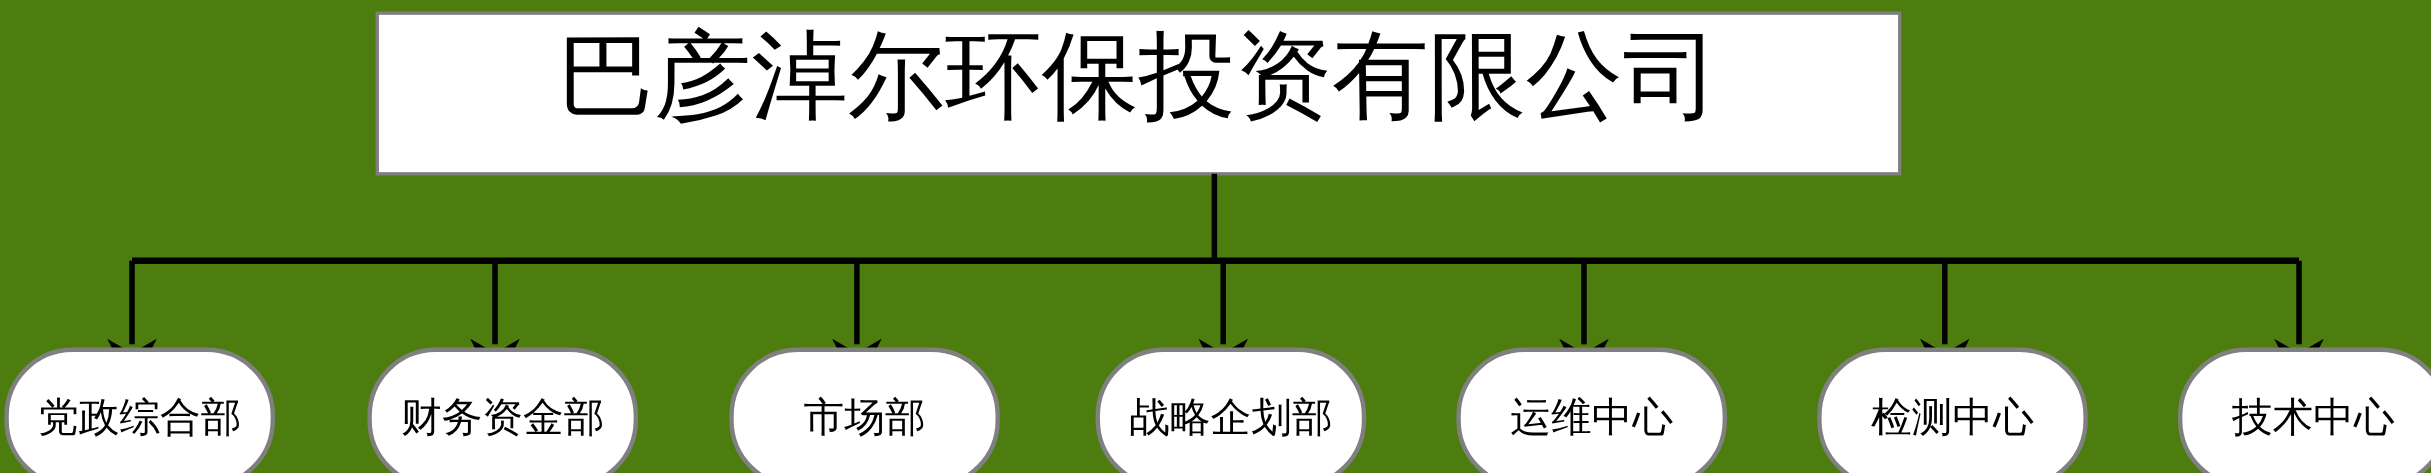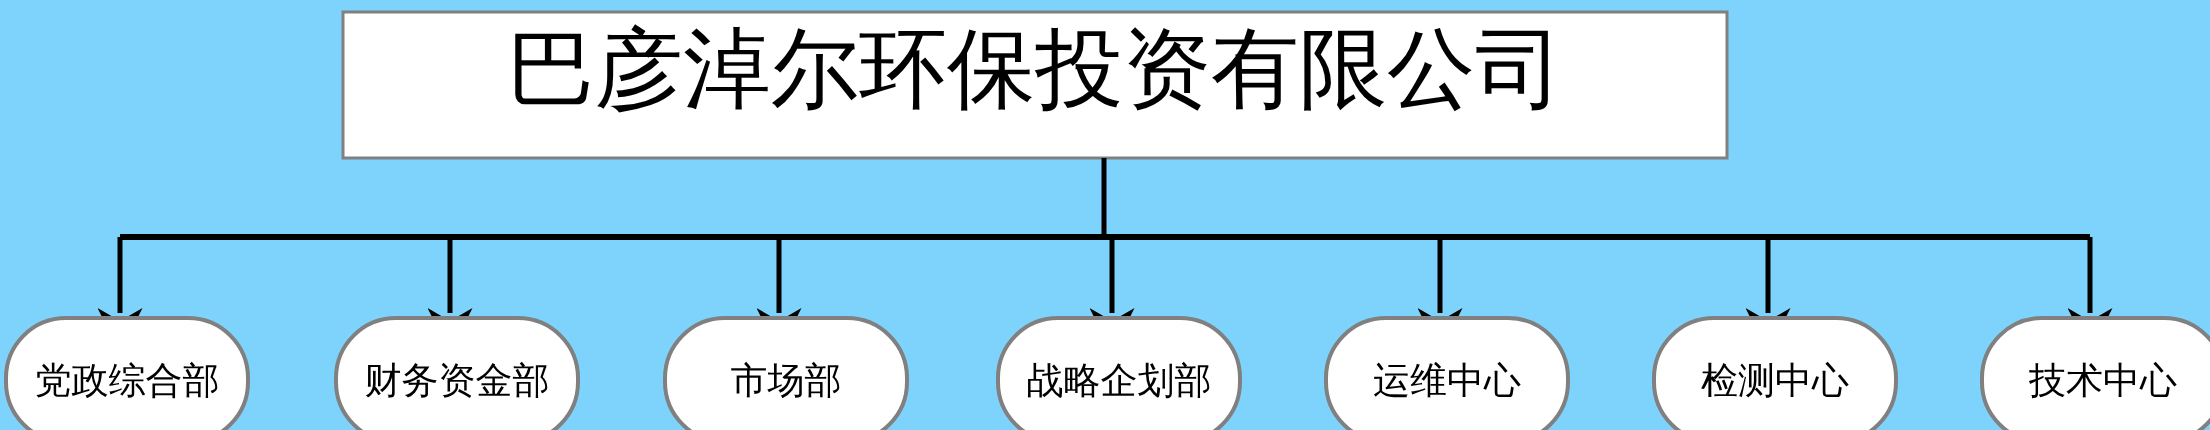--- a/index.html
+++ b/index.html
@@ -8,21 +8,21 @@
     padding: 0;
     background: #ffffff;
   }
   body {
     font-family: "DejaVu Sans", "Liberation Sans", sans-serif;
   }
   #canvas {
     position: relative;
     width: 2210px;
     height: 430px;
-    background: #7dd3fc;
+    background: #4d7c0f;
     overflow: hidden;
   }
   #diagram-svg {
     position: absolute;
     top: 0;
     left: 0;
     width: 2210px;
     height: 430px;
     display: block;
   }

